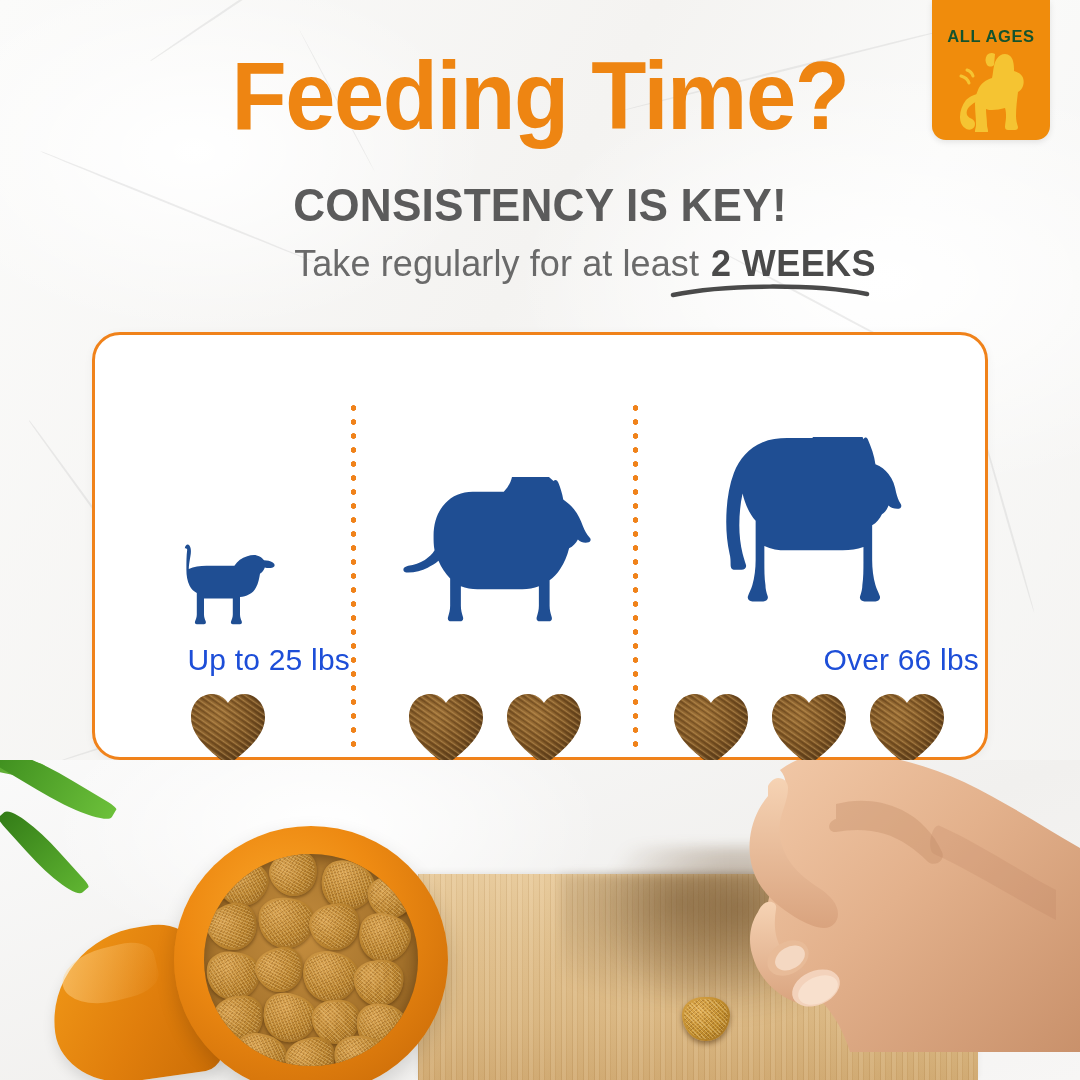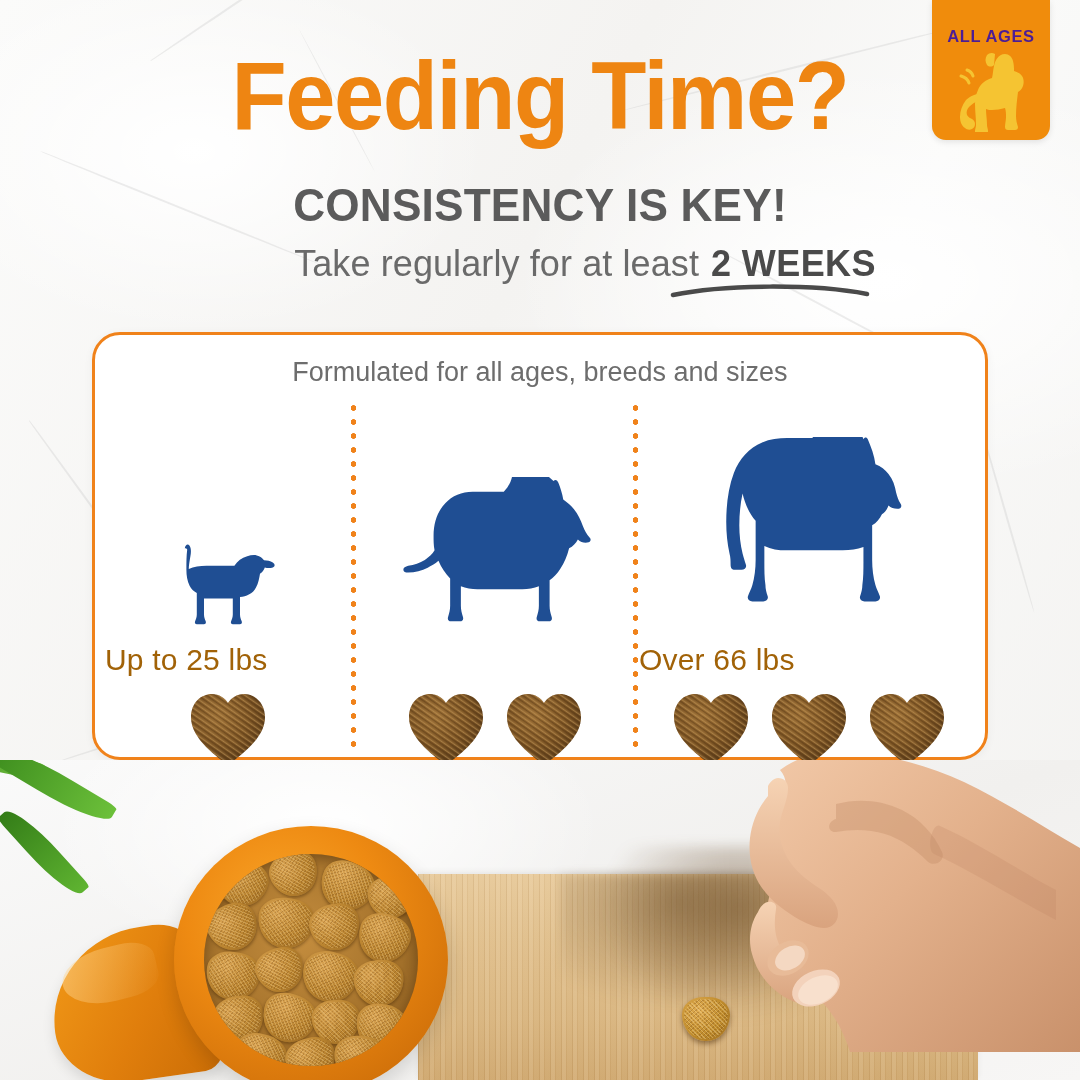--- a/index.html
+++ b/index.html
@@ -32,21 +32,21 @@
 
   
   .badge{
     position:absolute;left:932px;top:0px;width:118px;height:140px;
     background:#F08C0C;border-radius:0 0 14px 14px;
     box-shadow:0 2px 6px rgba(0,0,0,.10);
     overflow:hidden;
   }
   .badge-text{
     position:absolute;top:27px;left:0;width:100%;text-align:center;
-    color:#4c1d95;font-weight:bold;font-size:16.5px;letter-spacing:.6px;
+    color:#14532d;font-weight:bold;font-size:16.5px;letter-spacing:.6px;
     font-family:"Liberation Sans", sans-serif;
   }
   .badge-dog{position:absolute;left:13px;top:44px;width:92px;height:88px;}
 
   
   .headline{
     position:absolute;left:0;top:48px;width:1080px;text-align:center;
     color:#EE8512;
     font-family:"Liberation Sans", sans-serif;
     font-weight:bold;font-size:96px;line-height:1;
@@ -94,22 +94,22 @@
   .col2{left:262px;width:275px;}
   .col3{left:544px;width:340px;}
 
   .dogbox{position:absolute;left:0;width:100%;bottom:118px;height:200px;}
   .dogbox svg{display:block;margin:0 auto;}
   .dog-s{width:128px;height:104px;position:absolute;left:50%;transform:translateX(-50%);bottom:0;}
   .dog-m{width:196px;height:156px;position:absolute;left:50%;transform:translateX(-50%);bottom:0;}
   .dog-l{width:222px;height:196px;position:absolute;left:50%;transform:translateX(-50%);bottom:0;}
 
   .wlabel{
-    position:absolute;left:0;width:100%;top:252px;text-align:left;
-    color:#a16207;font-size:30px;letter-spacing:.2px;
+    position:absolute;left:0;width:100%;top:252px;text-align:right;
+    color:#1d4ed8;font-size:30px;letter-spacing:.2px;
   }
   .hearts{
     position:absolute;left:0;width:100%;top:298px;
     display:flex;justify-content:center;align-items:center;gap:14px;
   }
   .heart{width:84px;height:80px;display:block;}
 
   
   .photo{position:absolute;left:0;top:760px;width:1080px;height:320px;overflow:hidden;}
   .photo-bg{
@@ -243,21 +243,20 @@
   <div class="subhead">CONSISTENCY IS KEY!</div>
   <div class="tagline-wrap">
     <span class="tagline">Take regularly for at least</span><span class="tagline-strong">2 WEEKS</span>
   </div>
   <svg class="swoosh" viewBox="0 0 200 16">
     <path d="M3 13 C 55 2, 145 2, 197 12" stroke="#4a4a4a" stroke-width="4.5" fill="none" stroke-linecap="round"></path>
   </svg>
 
   <div class="card">
 
-    <div class="card-note">Formulated for all ages, breeds and sizes</div>
 
     <div class="divider dv1"></div>
     <div class="divider dv2"></div>
 
     <div class="col col1">
       <div class="dogbox">
         <svg class="dog-s" viewBox="0 0 160 130">
           <path fill="#1F4E93" d="M26 24c1-5 4-6 6-3 2 3 2 8 1 13-1 6-2 11-2 16 6-3 14-4 22-4h35c4-6 9-10 16-12 4-1 8-2 12-1 4 1 7 3 9 6 4 0 8 1 11 3 3 2 3 5 0 6-3 1-7 1-10 0-1 3-3 6-6 8-1 6-2 12-5 17-2 4-5 7-9 9-3 2-7 3-11 3v22c0 3 1 6 2 8 1 2 0 4-2 4h-9c-2 0-3-2-2-4 1-2 2-5 2-8v-20H50v20c0 3 1 6 2 8 1 2 0 4-2 4h-9c-2 0-3-2-2-4 1-2 2-5 2-8V80c-4-2-7-5-9-9-3-6-4-13-4-20 0-9 0-18 1-25 0-1-1-2-2-2h-1z"></path>
         </svg>
       </div>

